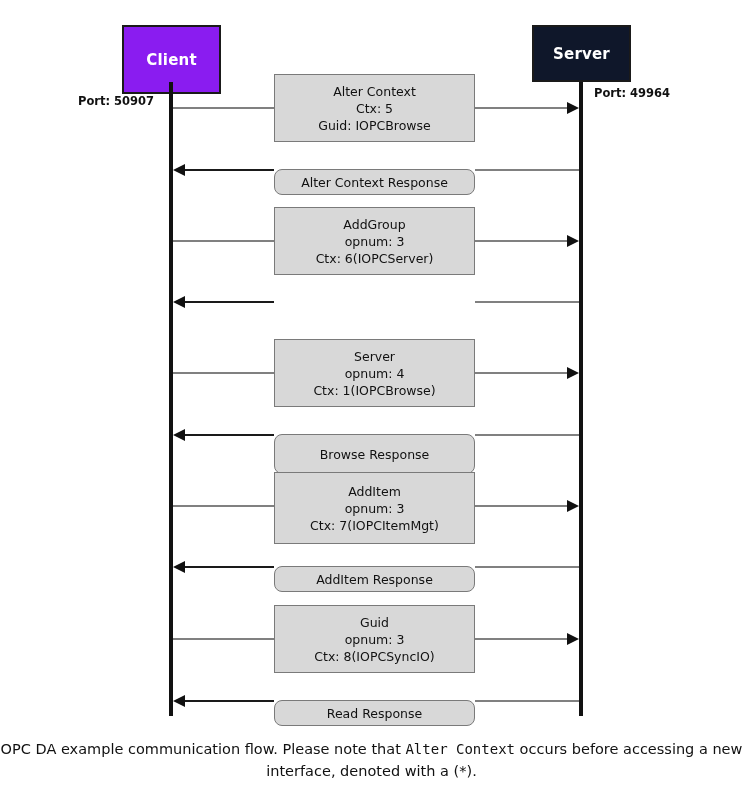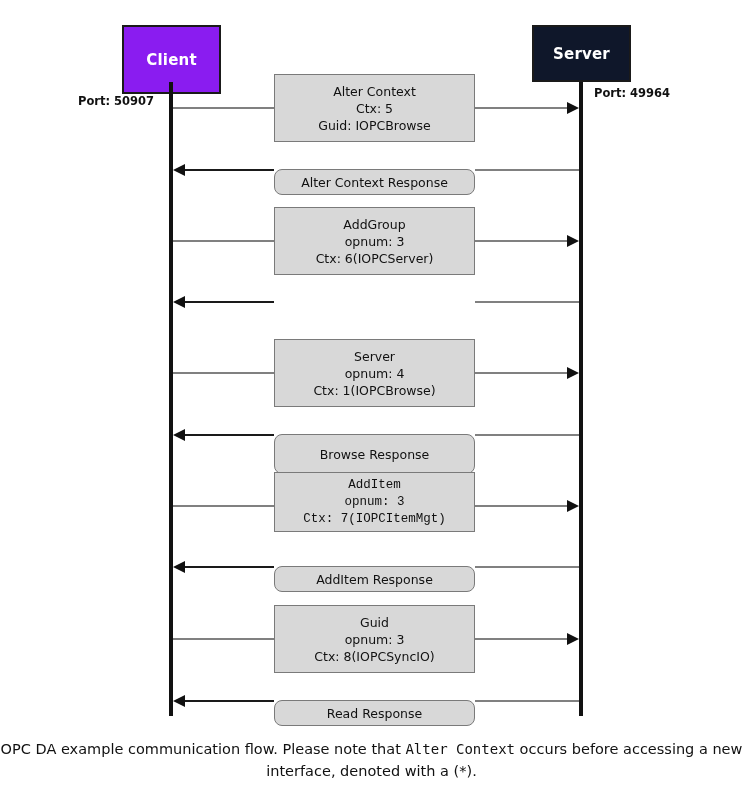--- a/index.html
+++ b/index.html
@@ -233,21 +233,21 @@
         <div class="seg seg-res-right" style="left: 475px; width: 104px;"></div>
         <div class="arrow arrow-left" style="left: 173px;"></div>
         <div class="msg-box short" style="height: 40px;">
           <div class="line1">Browse Response</div>
         </div>
       </div>
       <div class="row" style="top: 472px; height: 68px;">
         <div class="seg seg-req-left" style="left: 173px; width: 101px;"></div>
         <div class="seg seg-req-right" style="left: 475px; width: 92px;"></div>
         <div class="arrow arrow-right" style="left: 567px;"></div>
-        <div class="msg-box tall" style="height: 60px; font-family: Liberation Mono, monospace;">
+        <div class="msg-box tall" style="height: 72px;">
           <div class="line1">AddItem</div>
           <div class="line2">opnum: 3</div>
           <div class="line3">Ctx: 7(IOPCItemMgt)</div>
         </div>
       </div>
       <div class="row" style="top: 554px; height: 26px;">
         <div class="seg seg-res-left" style="left: 185px; width: 89px;"></div>
         <div class="seg seg-res-right" style="left: 475px; width: 104px;"></div>
         <div class="arrow arrow-left" style="left: 173px;"></div>
         <div class="msg-box short" style="height: 26px;">

